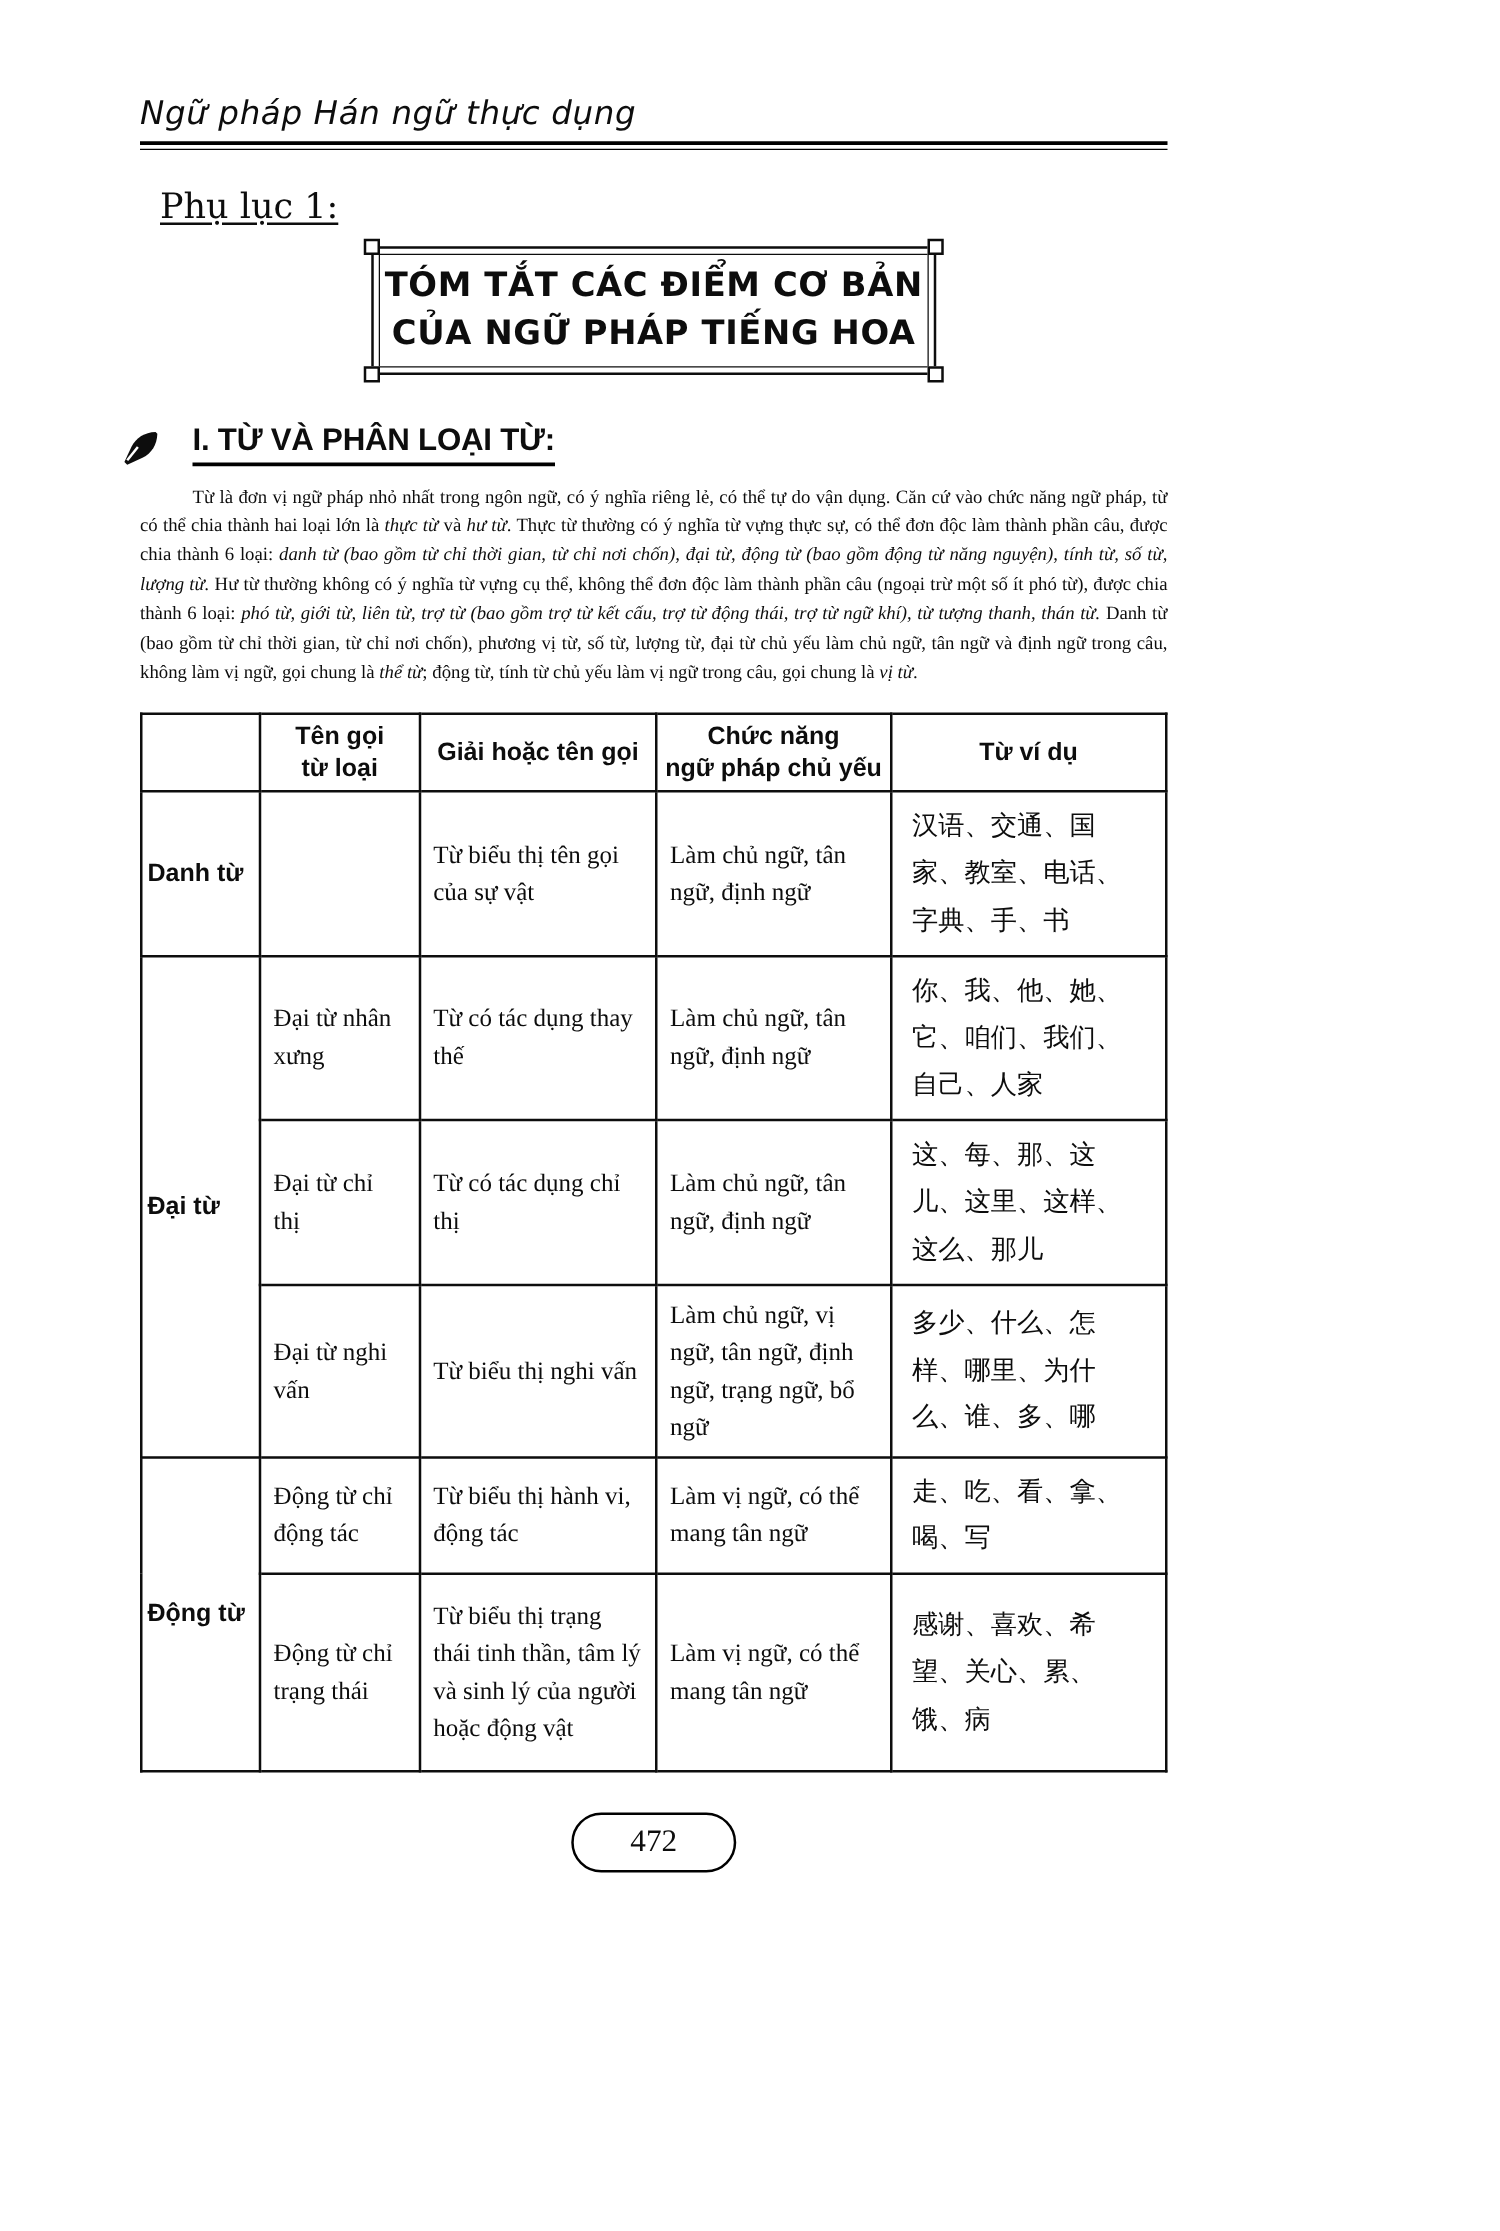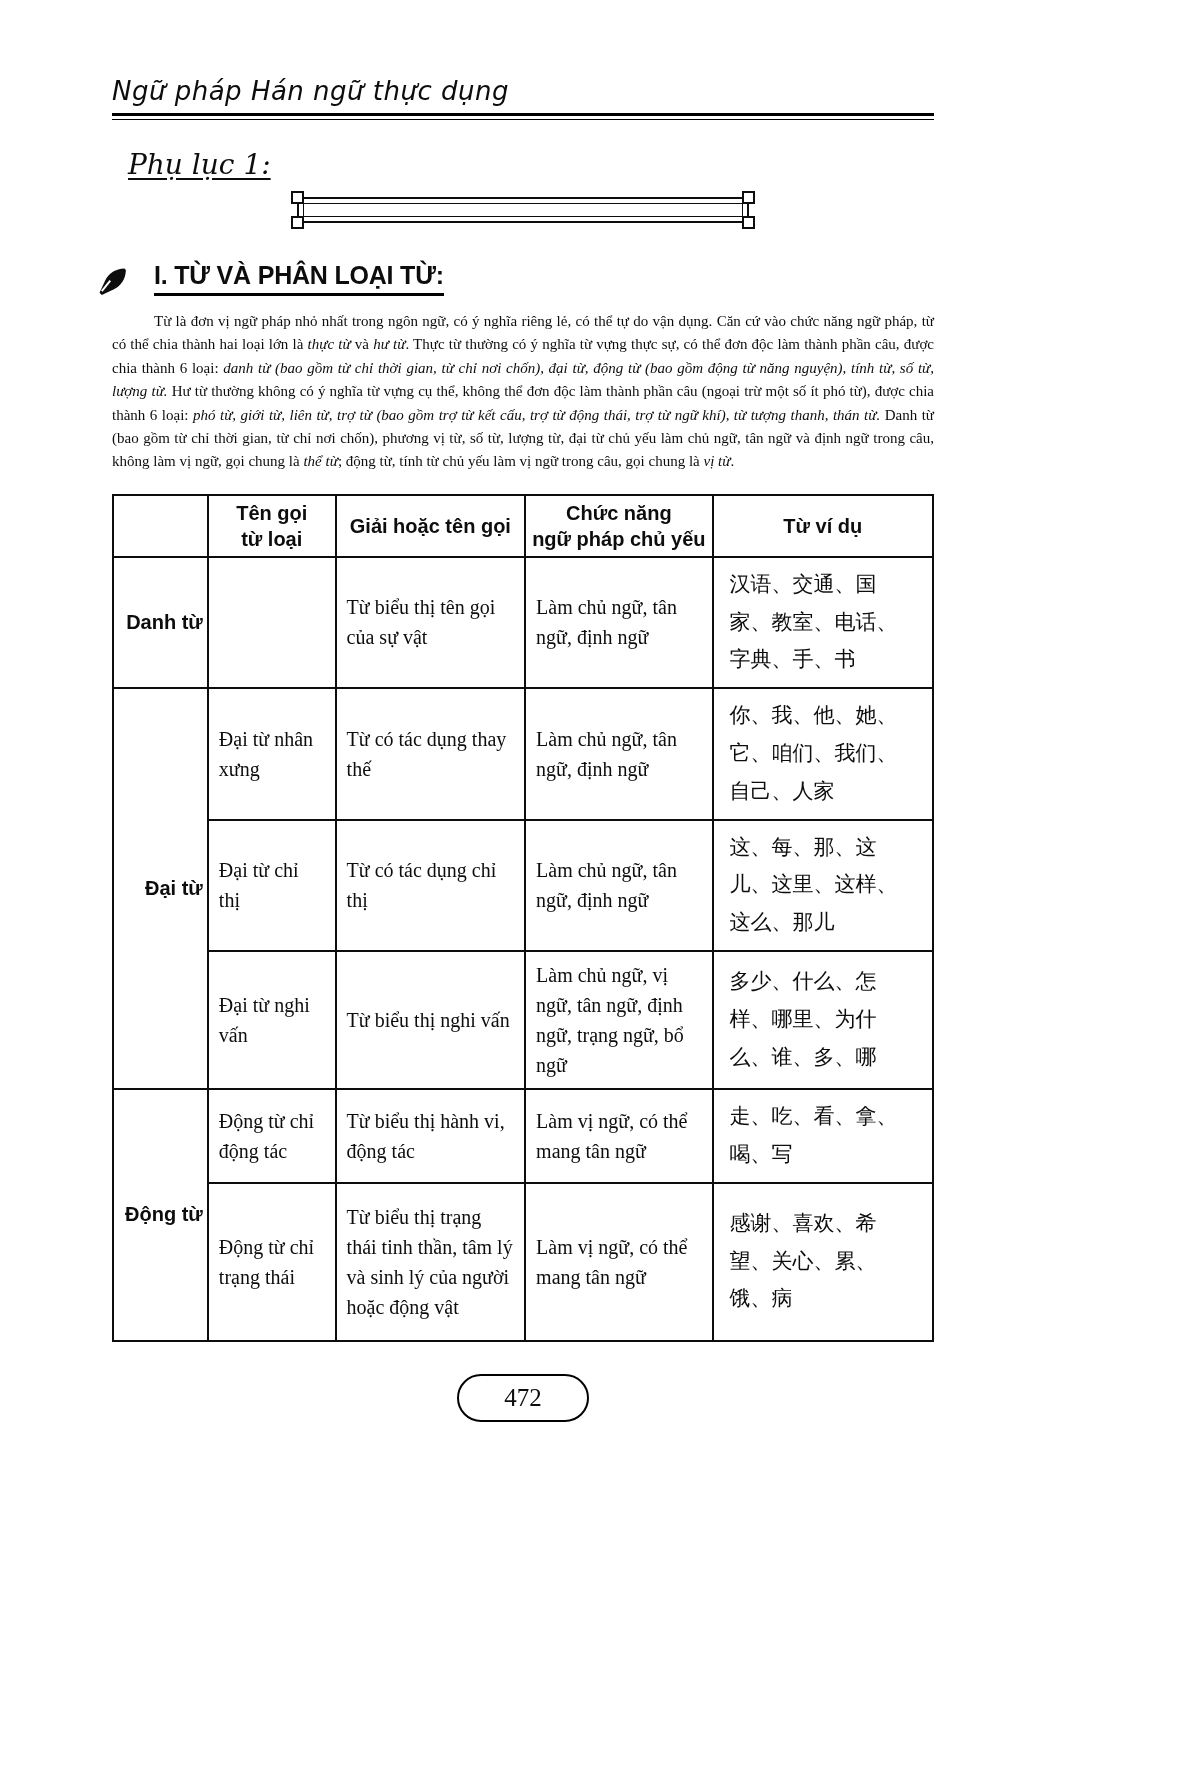--- a/index.html
+++ b/index.html
@@ -19,21 +19,20 @@
     font-style: italic;
     font-size: 26px;
     letter-spacing: 0.5px;
   }
   .head-rule { margin-top: 7px; height: 7px; border-top: 3px solid #000; border-bottom: 1px solid #000; }
 
   
   .appendix {
     margin: 28px 0 0 16px;
     font-family: "DejaVu Serif", serif;
-    font-style: italic;
     font-size: 28px;
     text-decoration: underline;
     text-underline-offset: 4px;
     width: max-content;
   }
 
   
   .title-box {
     margin: 16px auto 0;
     width: 452px;
@@ -90,21 +89,21 @@
     font-size: 20px;
     text-align: center;
     white-space: pre-line;
     line-height: 1.3;
     padding: 4px;
   }
   .word-table td.category {
     font-family: "Liberation Sans", sans-serif;
     font-weight: bold;
     font-size: 20px;
-    text-align: right;
+    text-align: left;
     padding: 4px;
   }
   .word-table td.subtype,
   .word-table td.explanation,
   .word-table td.function { font-size: 20px; line-height: 1.5; padding: 8px 10px; }
   .word-table td.examples { font-size: 21px; line-height: 1.8; padding: 8px 16px; }
   .word-table tbody tr:nth-child(1) { height: 98px; }
   .word-table tbody tr:nth-child(2) { height: 98px; }
   .word-table tbody tr:nth-child(3) { height: 104px; }
   .word-table tbody tr:nth-child(4) { height: 124px; }
@@ -135,20 +134,24 @@
   </header>
 
   <div class="appendix">Phụ lục 1:</div>
 
   <div class="title-box">
     <div class="inner-line"></div>
     <div class="corner tl"></div>
     <div class="corner tr"></div>
     <div class="corner bl"></div>
     <div class="corner br"></div>
+    <div class="title-text">
+      <div>TÓM TẮT CÁC ĐIỂM CƠ BẢN</div>
+      <div>CỦA NGỮ PHÁP TIẾNG HOA</div>
+    </div>
   </div>
 
   <div class="section-heading">
     <span class="pen-icon-wrap">
       <svg width="34" height="34" viewBox="0 0 24 24" aria-hidden="true">
         <path d="M21.5 2.5c-6.2 0.2-11 3.2-13.6 8.4l-4 8.6 1.6 1.6 8.6-4c5.2-2.6 8.2-7.4 8.4-13.6z" fill="#0d0d0d"></path>
         <line x1="5.5" y1="18.5" x2="11.5" y2="11" stroke="#ffffff" stroke-width="1.4"></line>
       </svg>
     </span>
     <span class="section-title">I. TỪ VÀ PHÂN LOẠI TỪ:</span>

